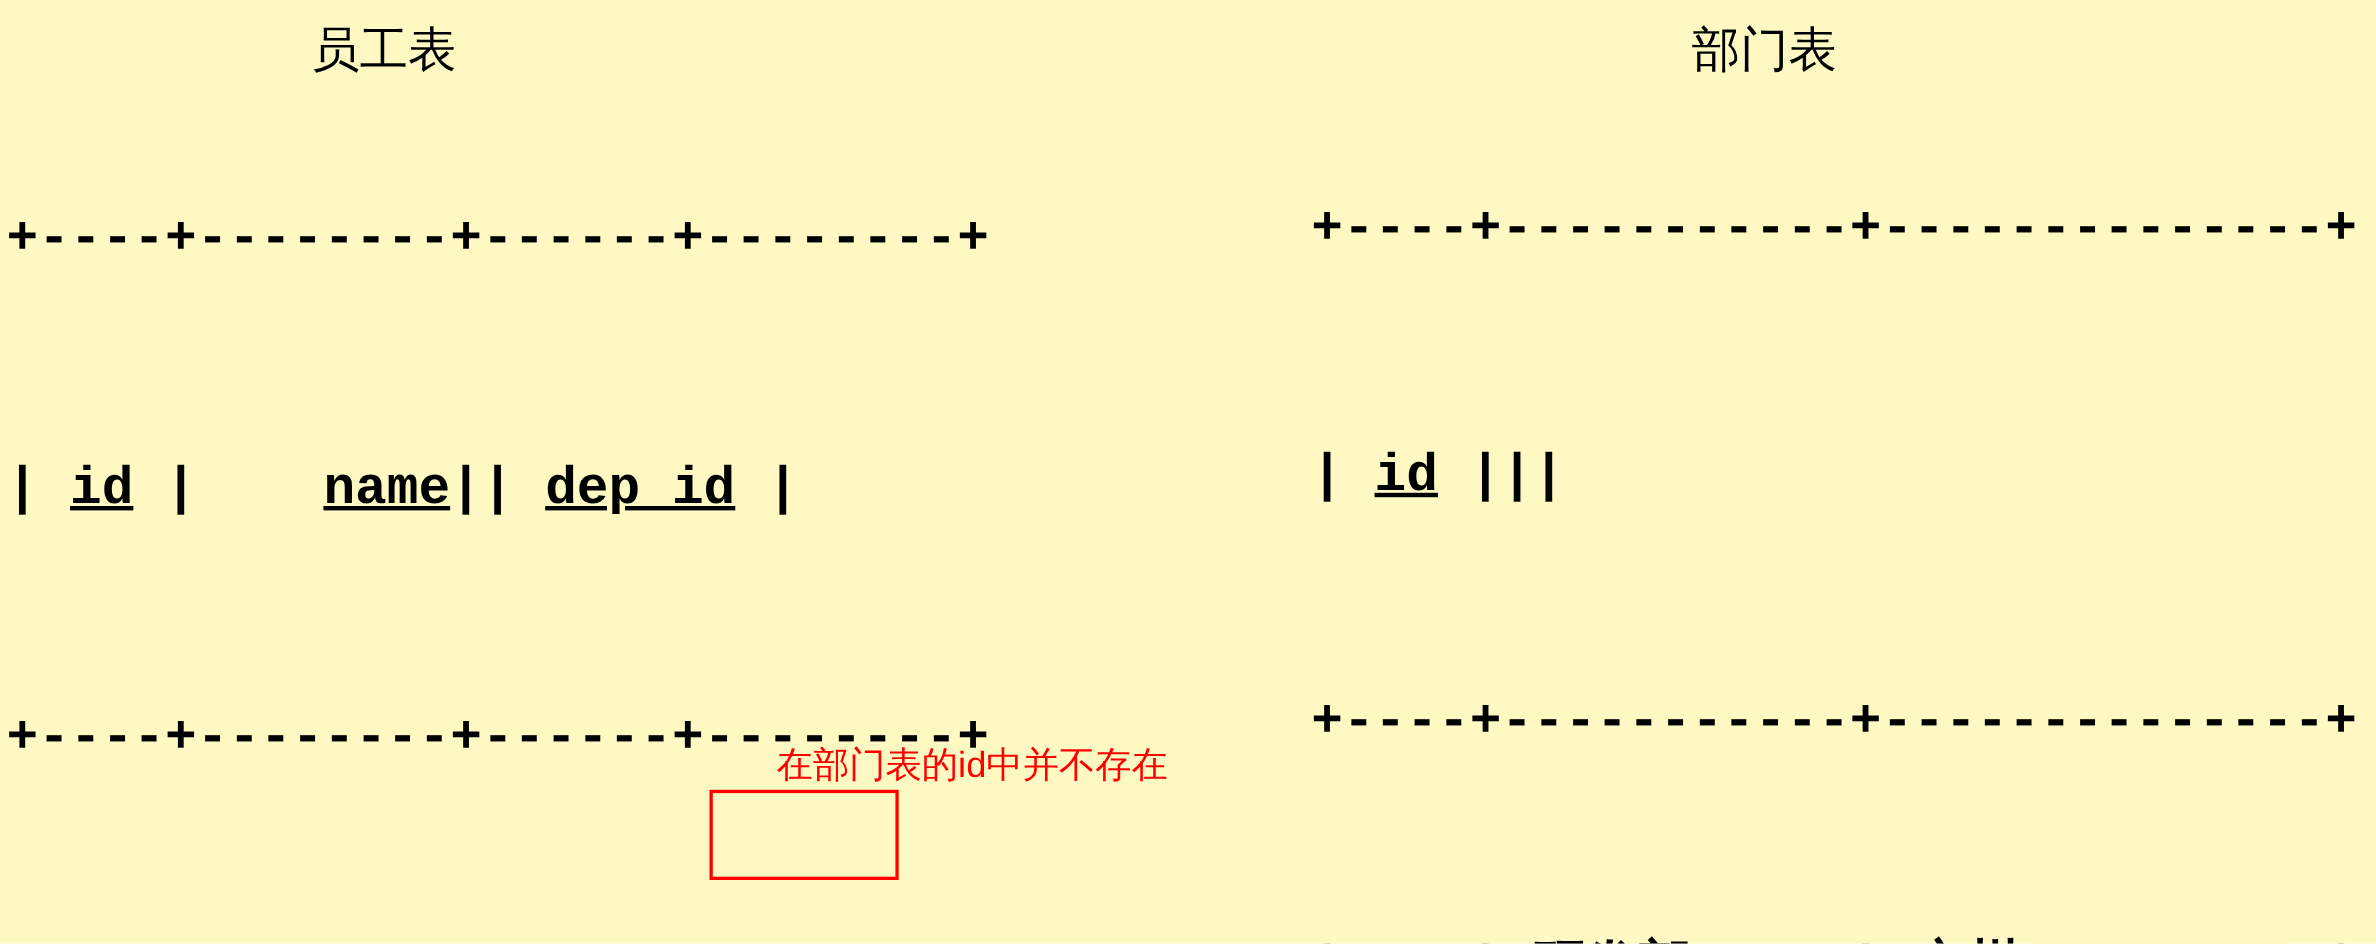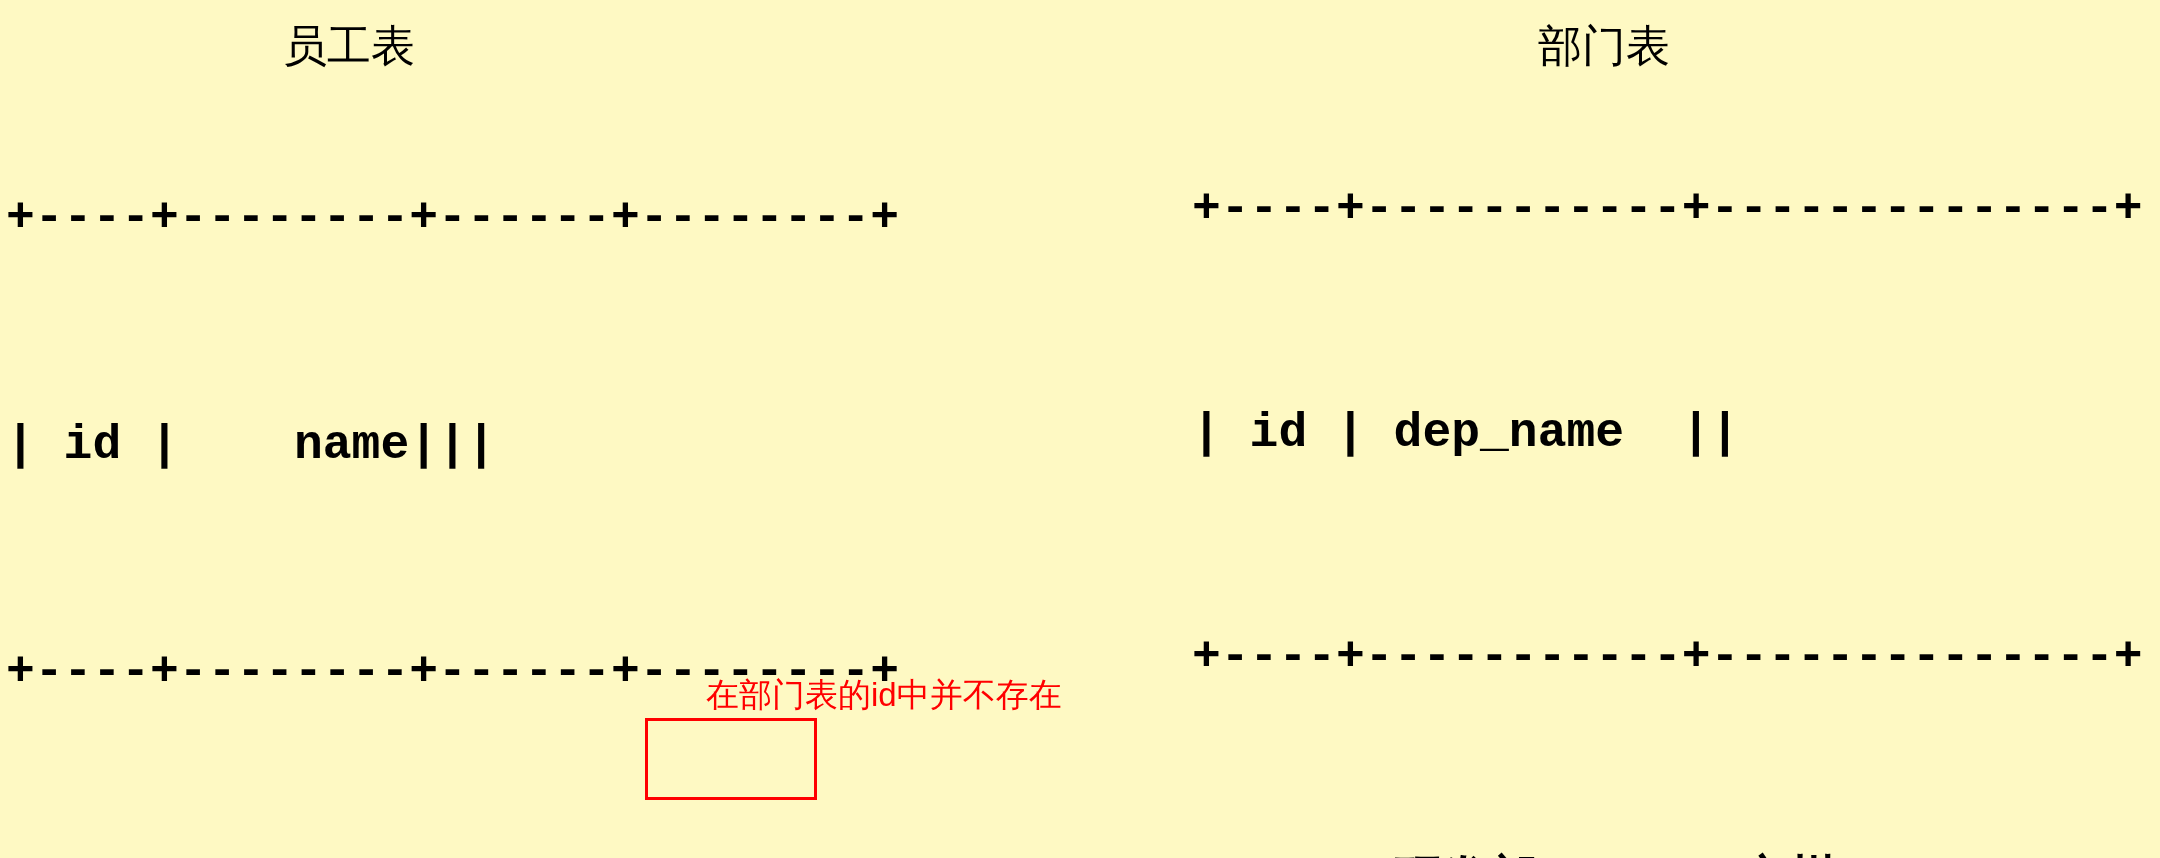--- a/index.html
+++ b/index.html
@@ -51,20 +51,21 @@
   }
   .t-row { display: flex; }
   .t-row .pipe { flex: 0 0 auto; }
   .cell {
     flex: 0 0 auto;
     display: inline-block;
     box-sizing: border-box;
     padding-left: 28.8px;  
     white-space: pre;
     overflow: visible;
+    text-decoration: underline;
   }
   
   .c-emp-id    { width: 115.2px; } 
   .c-emp-name  { width: 230.4px; text-align: right; } 
   .c-emp-age   { width: 172.8px; } 
   .c-emp-depid { width: 230.4px; } 
   
   .c-dep-id    { width: 115.2px; } 
   .c-dep-name  { width: 316.8px; } 
   .c-dep-loc   { width: 403.2px; } 
@@ -101,20 +102,21 @@
   <div class="ascii-table employee-table">
     <div class="t-line border">+----+--------+------+--------+</div>
 
     <div class="t-line t-row">
       <span class="pipe">|</span>
       <span class="cell c-emp-id">id</span>
       <span class="pipe">|</span>
       <span class="cell c-emp-name">name</span>
       <span class="pipe">|</span>
       <span class="pipe">|</span>
+      <span class="cell c-emp-depid">dep_id</span>
       <span class="pipe">|</span>
     </div>
 
     <div class="t-line border">+----+--------+------+--------+</div>
 
     
 
     
 
     
@@ -134,21 +136,20 @@
 
   <div class="table-title department-title">部门表</div>
 
   <div class="ascii-table department-table">
     <div class="t-line border">+----+-----------+--------------+</div>
 
     <div class="t-line t-row">
       <span class="pipe">|</span>
       <span class="cell c-dep-id">id</span>
       <span class="pipe">|</span>
-      <span class="cell c-dep-name">dep_name</span>
       <span class="pipe">|</span>
       <span class="pipe">|</span>
     </div>
 
     <div class="t-line border">+----+-----------+--------------+</div>
 
     <div class="t-line t-row">
       <span class="pipe">|</span>
       <span class="cell c-dep-id">1</span>
       <span class="pipe">|</span>

